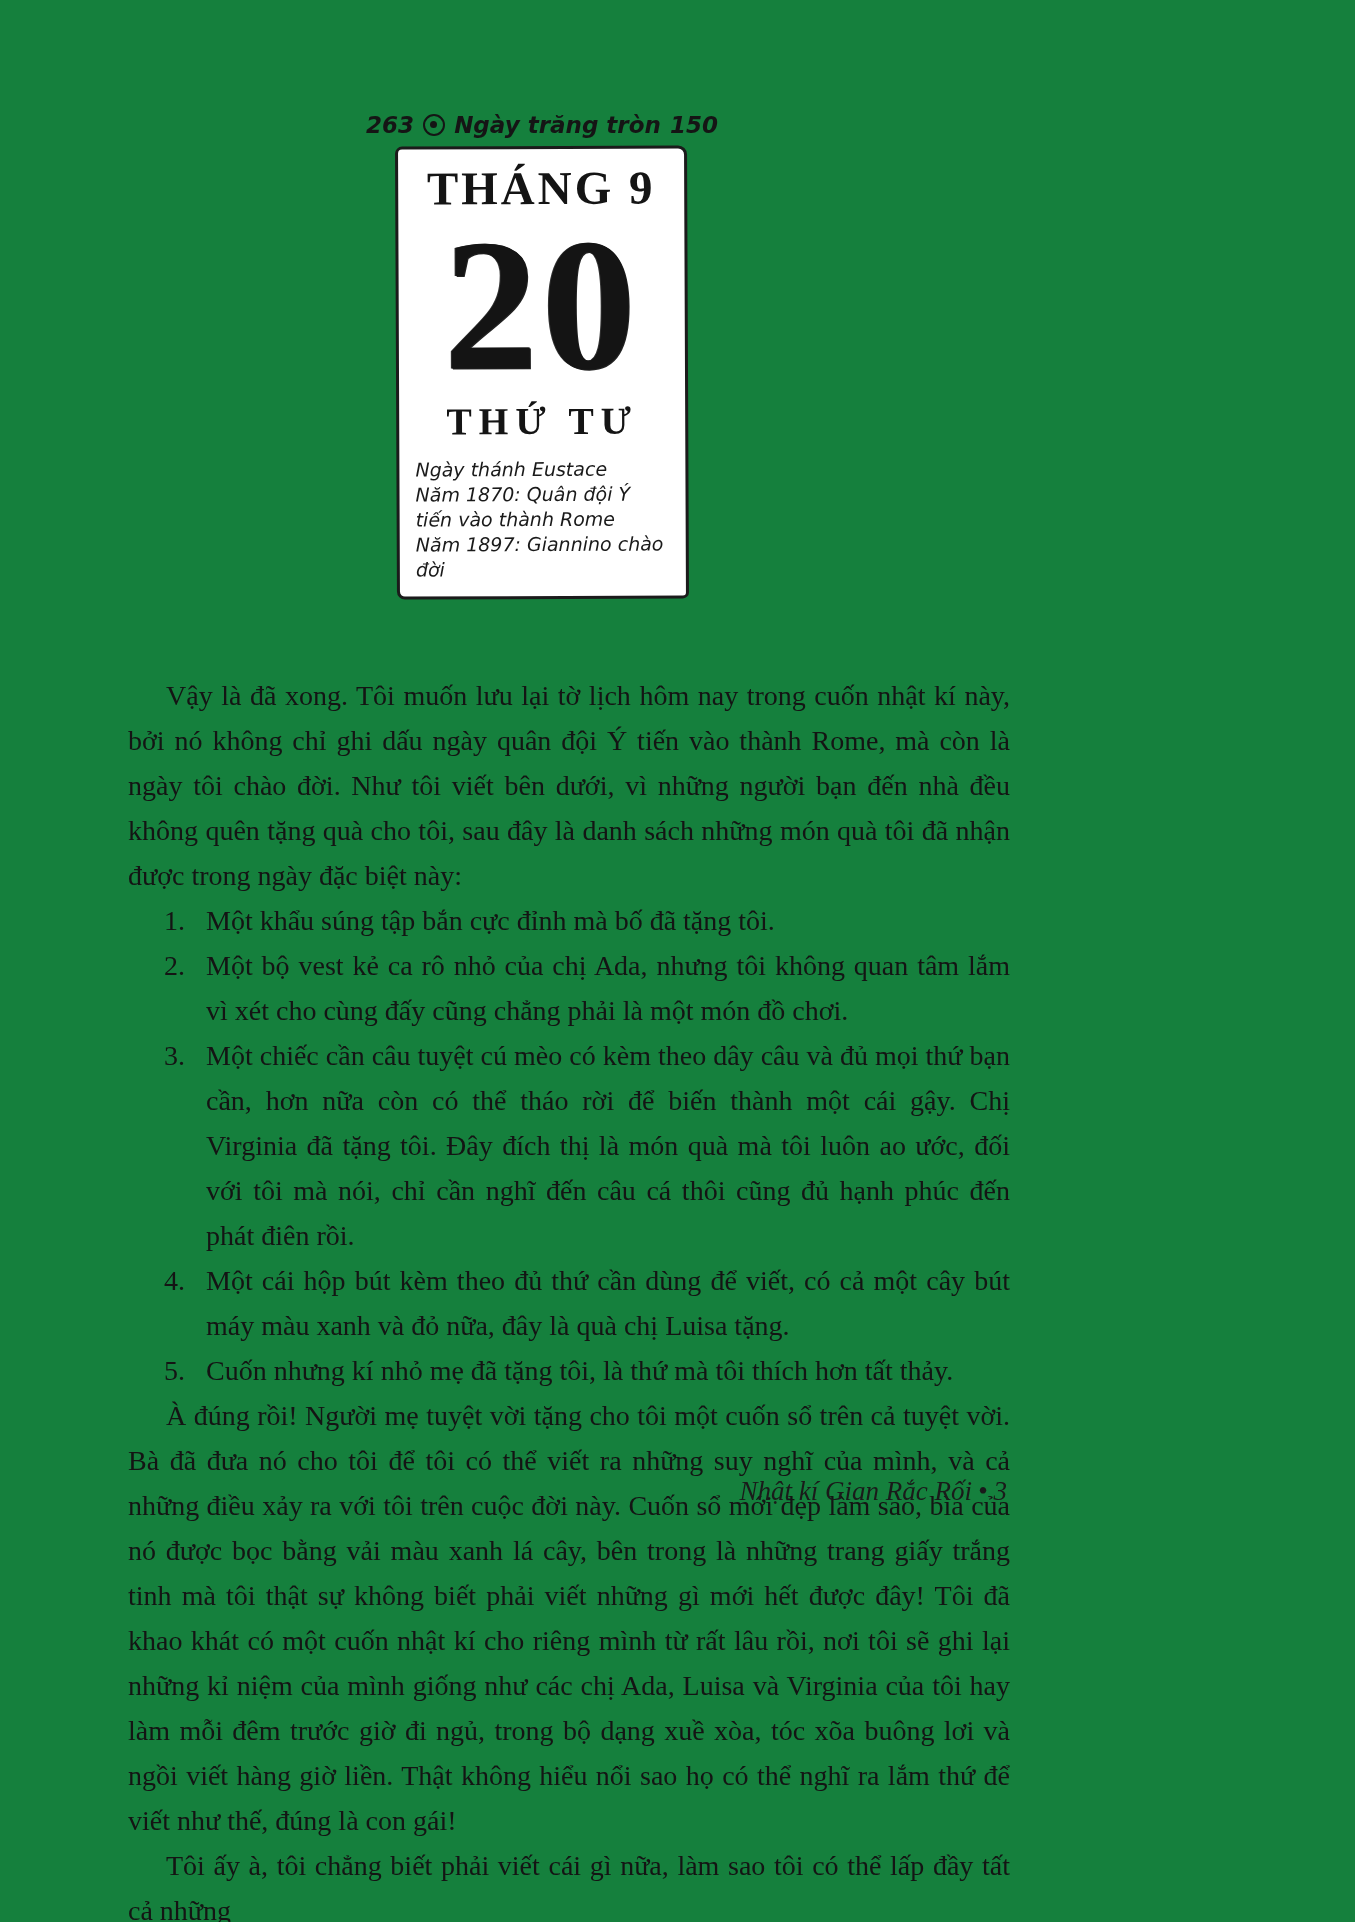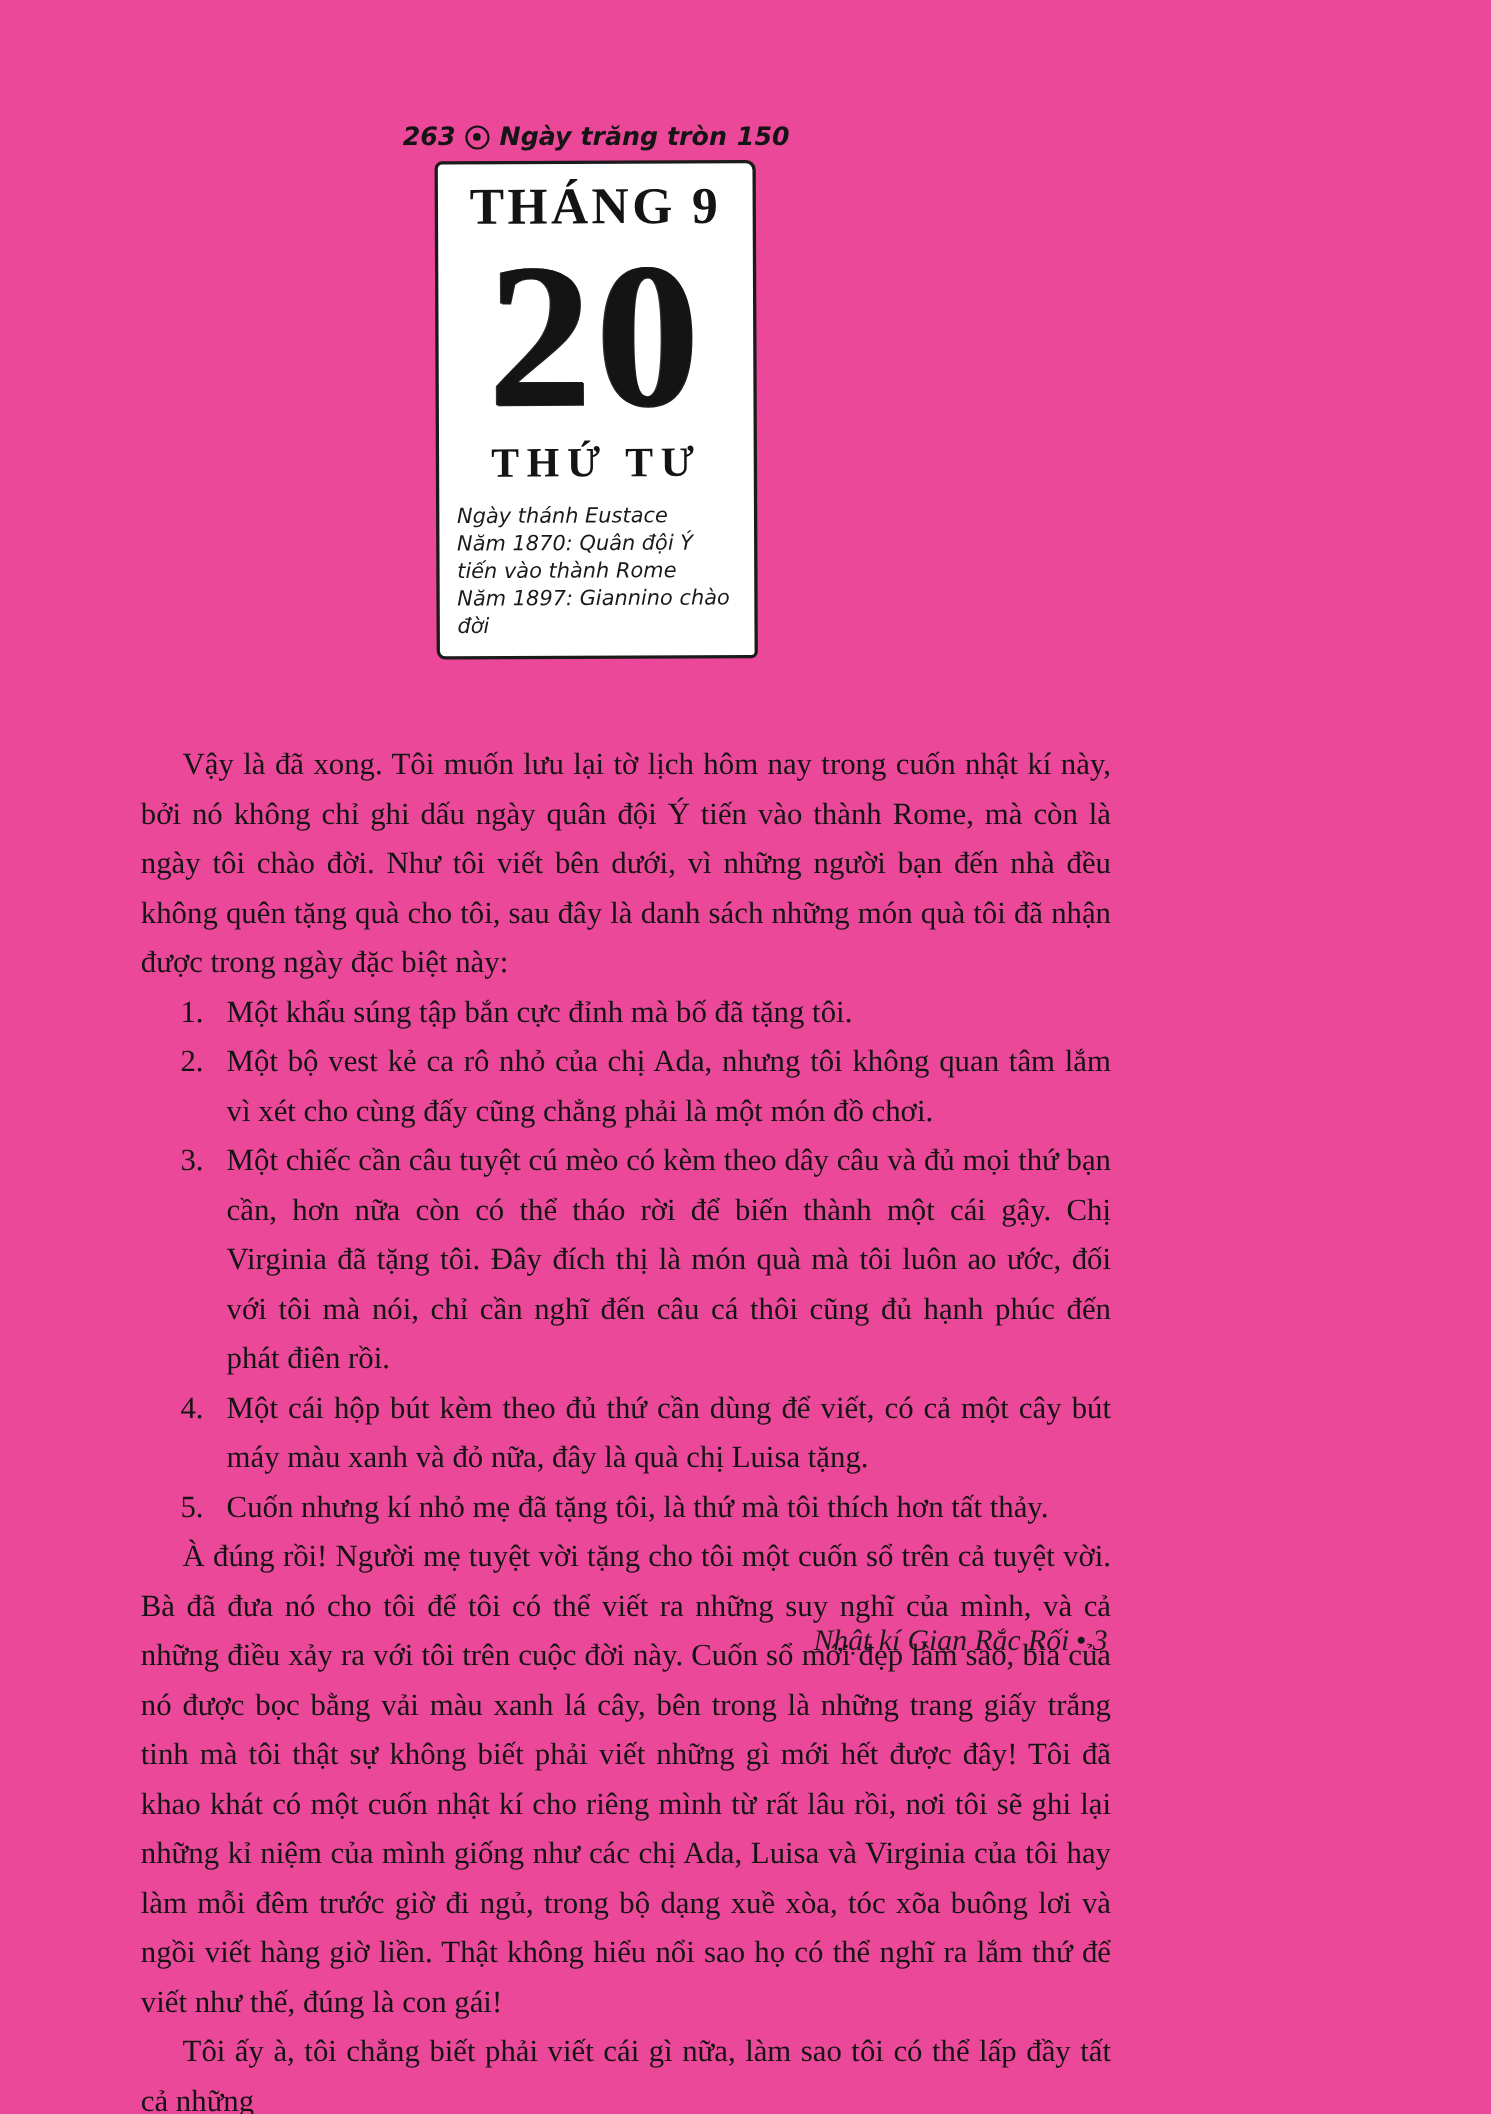--- a/index.html
+++ b/index.html
@@ -1,20 +1,20 @@
 <!DOCTYPE html>
 <html><head>
 <meta charset="utf-8">
 <style>
   html,body { margin:0; padding:0; background:#e8e8e8; }
   .page {
     position:relative;
     width:1355px; height:1922px;
     margin:0 auto;
-    background:#ec4899;
+    background:#15803d;
     font-family:"Liberation Serif", serif;
     color:#141414;
     overflow:hidden;
   }
   .content {
     position:absolute;
     left:128px; top:0;
     width:882px;
   }
 

